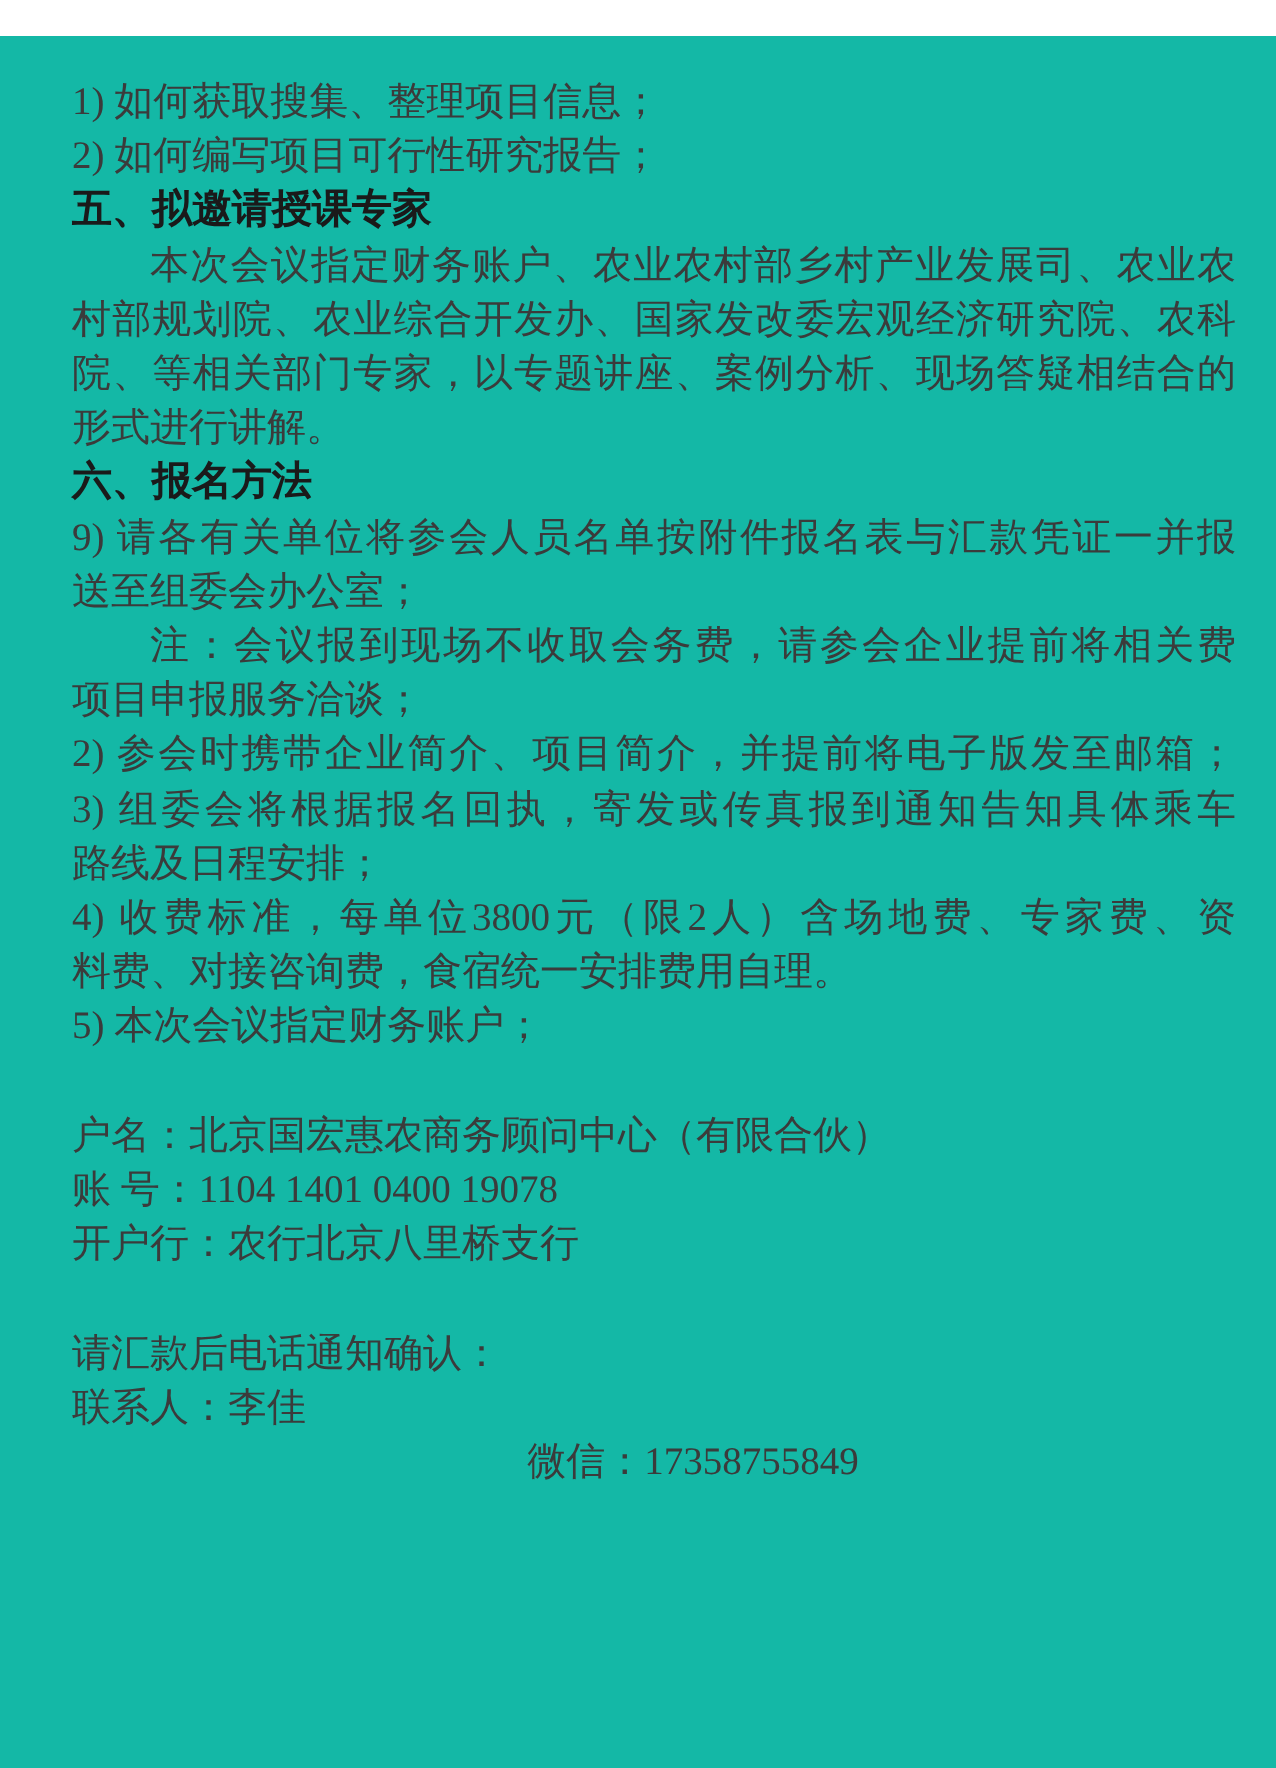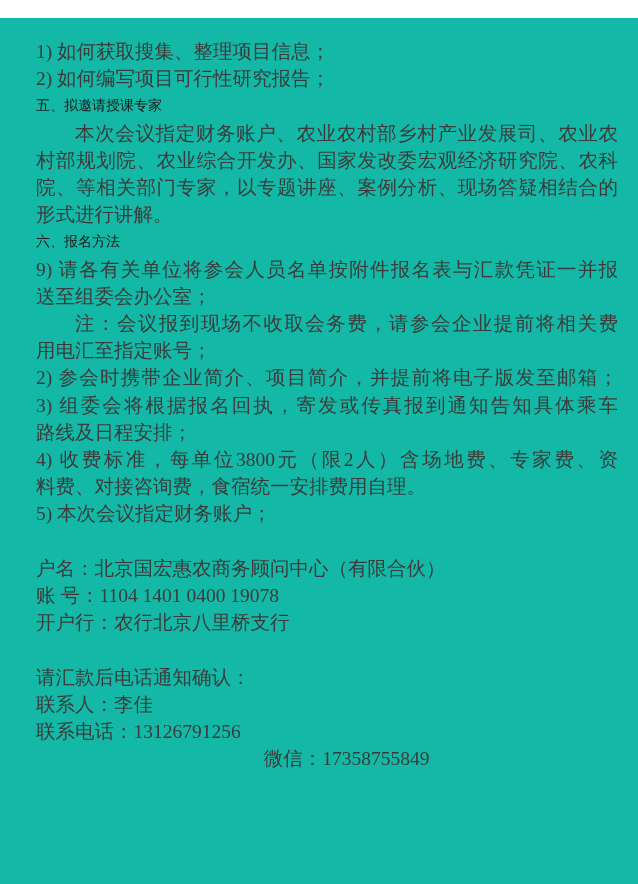--- a/index.html
+++ b/index.html
@@ -22,23 +22,23 @@
     width: 582px;
     font-family: "Liberation Serif", "DejaVu Serif", serif;
     font-size: 19.5px;
     line-height: 27.2px;
     min-height: 27.2px;
     color: #3b3b3b;
     text-align: left;
   }
   .heading {
     font-family: "Liberation Sans", "DejaVu Sans", sans-serif;
-    font-weight: 400;
+    font-weight: 700;
     color: #1a1a1a;
-    font-size: 14px;
+    font-size: 20px;
   }
   .stretch {
     text-align: justify;
     text-align-last: justify;
   }
   .indent2 {
     text-indent: 39px;
     text-align: center;
   }
 </style>
@@ -50,29 +50,28 @@
   <div class="line">2) 如何编写项目可行性研究报告；</div>
   <div class="line heading">五、拟邀请授课专家</div>
   <div class="line stretch indent2">本次会议指定财务账户、农业农村部乡村产业发展司、农业农</div>
   <div class="line stretch">村部规划院、农业综合开发办、国家发改委宏观经济研究院、农科</div>
   <div class="line stretch">院、等相关部门专家，以专题讲座、案例分析、现场答疑相结合的</div>
   <div class="line">形式进行讲解。</div>
   <div class="line heading">六、报名方法</div>
   <div class="line stretch">9) 请各有关单位将参会人员名单按附件报名表与汇款凭证一并报</div>
   <div class="line">送至组委会办公室；</div>
   <div class="line stretch indent2">注：会议报到现场不收取会务费，请参会企业提前将相关费</div>
-  <div class="line">用电汇至指定账号；</div>
+  <div class="line">项目申报服务洽谈；</div>
   <div class="line stretch">2) 参会时携带企业简介、项目简介，并提前将电子版发至邮箱；</div>
   <div class="line stretch">3) 组委会将根据报名回执，寄发或传真报到通知告知具体乘车</div>
   <div class="line">路线及日程安排；</div>
   <div class="line stretch">4) 收费标准，每单位3800元（限2人）含场地费、专家费、资</div>
   <div class="line">料费、对接咨询费，食宿统一安排费用自理。</div>
   <div class="line">5) 本次会议指定财务账户；</div>
   <div class="line"></div>
   <div class="line">户名：北京国宏惠农商务顾问中心（有限合伙）</div>
   <div class="line">账 号：1104 1401 0400 19078</div>
   <div class="line">开户行：农行北京八里桥支行</div>
   <div class="line"></div>
   <div class="line">请汇款后电话通知确认：</div>
   <div class="line">联系人：李佳</div>
-  <div class="line">联系电话：13126791256</div>
   <div class="line indent2">微信：17358755849</div>
 </div>
 
 </body></html>

